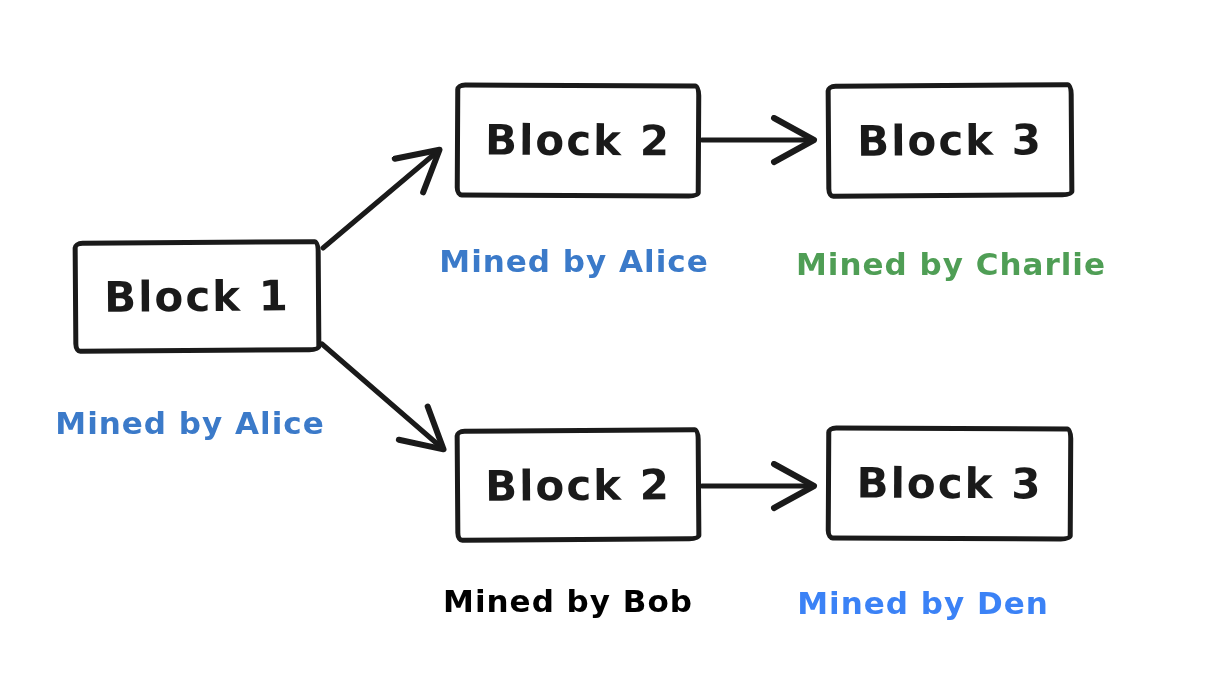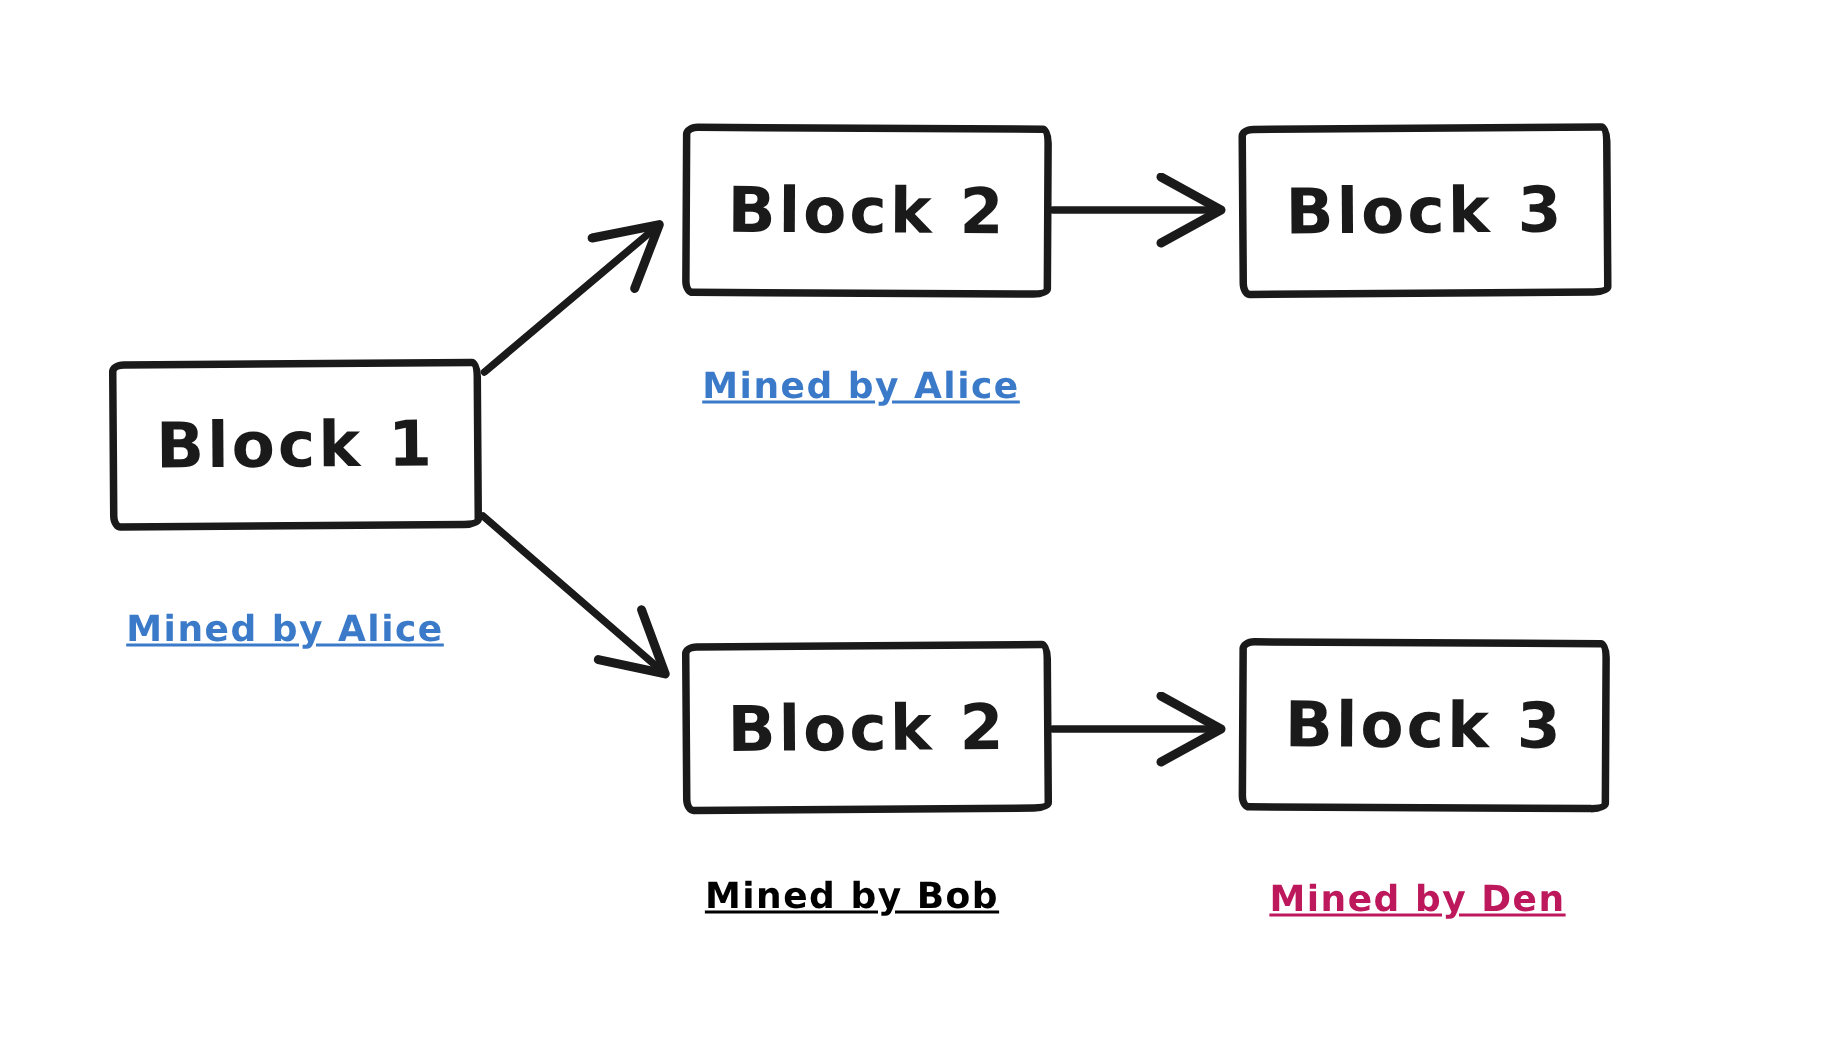--- a/index.html
+++ b/index.html
@@ -35,27 +35,26 @@
     font-size: 42px;
     font-weight: 600;
     color: #1a1a1a;
     letter-spacing: 2px;
     white-space: nowrap;
   }
   .block.tilt-a { transform: rotate(-0.4deg); }
   .block.tilt-b { transform: rotate(0.3deg); }
   .miner-label {
     position: absolute;
-    font-size: 24px;
+    font-size: 31px;
     font-weight: 700;
     letter-spacing: 1px;
     white-space: nowrap;
     text-align: center;
     transform: translateX(-50%);
-    text-decoration: underline;
   }
 </style>
 </head>
 <body>
 
 <div class="canvas">
 
   <svg class="arrow-layer" width="1218" height="698" viewBox="0 0 1218 698">
     <defs>
       <marker id="openArrow" markerWidth="11" markerHeight="11" refX="8.6" refY="5" orient="auto" markerUnits="strokeWidth">
@@ -74,24 +73,25 @@
   <div class="miner-label" style="left: 190px; top: 405px; color: rgb(59, 122, 201);">Mined by Alice</div>
 
   <div class="block tilt-b" style="left:455px; top:83px; width:246px; height:115px;">
     <span class="block-label">Block 2</span>
   </div>
   <div class="miner-label" style="left: 574px; top: 243px; color: rgb(59, 122, 201);">Mined by Alice</div>
 
   <div class="block tilt-a" style="left:826px; top:83px; width:248px; height:115px;">
     <span class="block-label">Block 3</span>
   </div>
+  <div class="miner-label" style="left: 951px; top: 246px; color: rgb(79, 158, 85);">Mined by Charlie</div>
 
   <div class="block tilt-a" style="left:455px; top:428px; width:246px; height:114px;">
     <span class="block-label">Block 2</span>
   </div>
   <div class="miner-label" style="left: 568px; top: 583px; color: #000000;">Mined by Bob</div>
 
   <div class="block tilt-b" style="left:826px; top:426px; width:247px; height:115px;">
     <span class="block-label">Block 3</span>
   </div>
-  <div class="miner-label" style="left: 945px; top: 585px; color: #be185d;">Mined by Den</div>
+  <div class="miner-label" style="left: 923px; top: 585px; color: #3b82f6;">Mined by Den</div>
 
 </div>
 
 </body></html>

